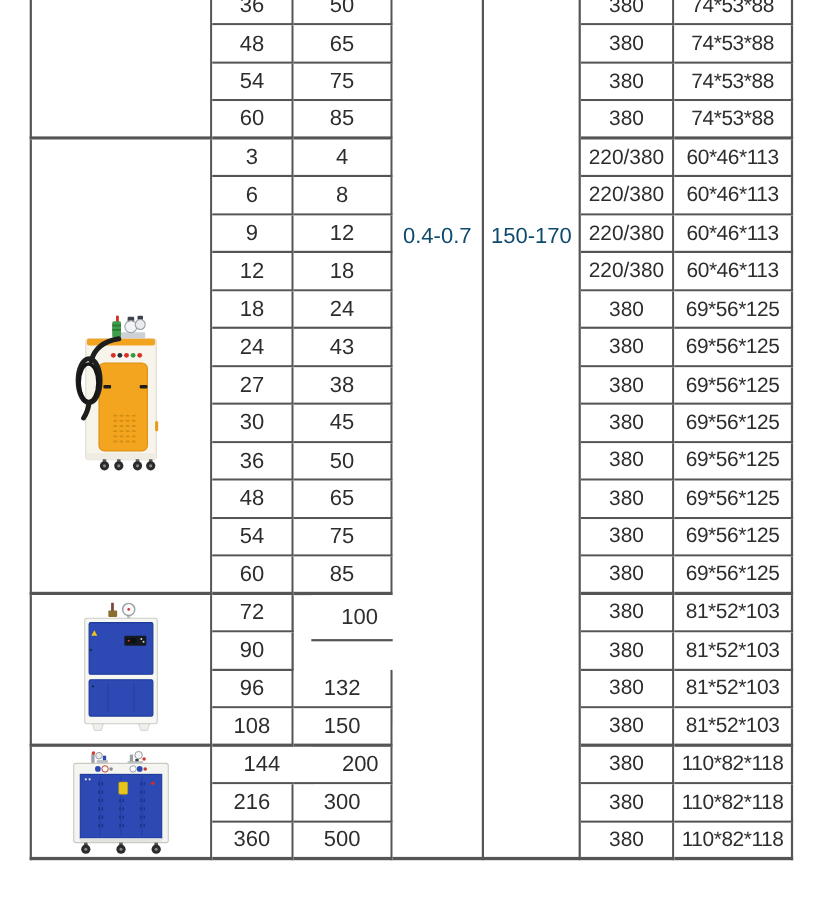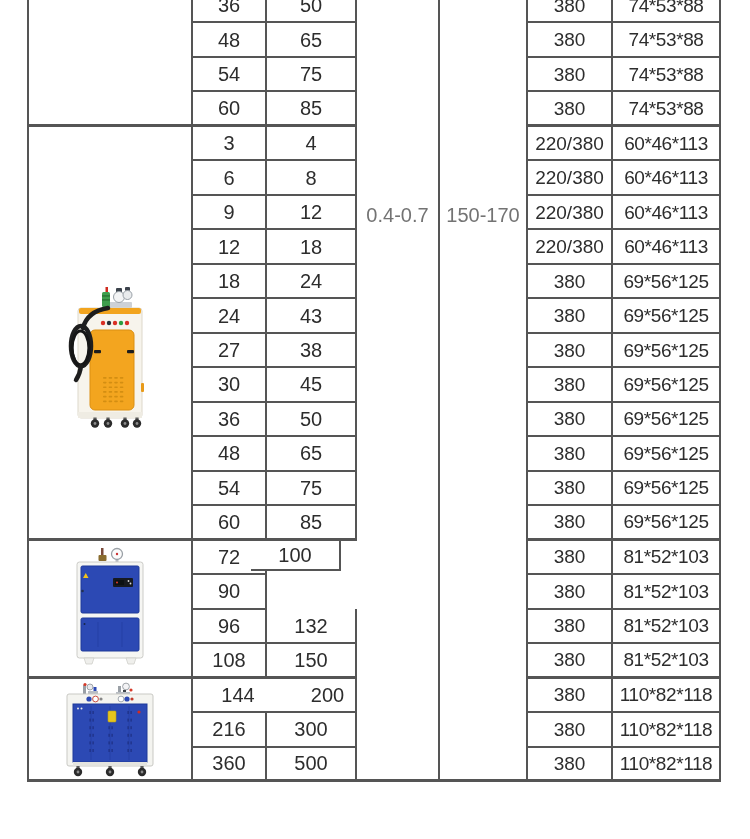--- a/index.html
+++ b/index.html
@@ -13,21 +13,21 @@
     border-right:2px solid #555555;border-bottom:2px solid #555555;
     font-size:20px;color:#2d2d2d;line-height:1;white-space:nowrap;
   }
   .cell.first{border-left:2px solid #555555;}
   .cell.thick{border-bottom-width:3px;}
   .cell.dims{font-size:19px;letter-spacing:-0.4px;}
   .cell.volt{font-size:19px;}
   .cell.mergecol{justify-content:center;}
   .merged-label{
     position:absolute;left:0;right:0;text-align:center;
-    transform:translateY(-50%);font-size:20px;color:#737373;
+    transform:translateY(-50%);font-size:20px;color:#0c4a6e;
   }
   .figure{position:absolute;}
 </style>
 </head>
 <body>
 
 <div class="screen">
   <div id="table-root">
       <div class="cell first thick" style="left: 27px; width: 166px; top: -11px; height: 137.913px;"></div>
       <div class="cell " style="left: 193px; width: 74px; top: -11px; height: 34.4783px;">36</div>
@@ -90,21 +90,21 @@
       <div class="cell " style="left: 193px; width: 74px; top: 471.696px; height: 34.4783px;">54</div>
       <div class="cell " style="left: 267px; width: 90px; top: 471.696px; height: 34.4783px;">75</div>
       <div class="cell volt" style="left: 528px; width: 85px; top: 471.696px; height: 34.4783px;">380</div>
       <div class="cell dims" style="left: 613px; width: 108px; top: 471.696px; height: 34.4783px;">69*56*125</div>
       <div class="cell  thick" style="left: 193px; width: 74px; top: 506.174px; height: 34.4783px;">60</div>
       <div class="cell  thick" style="left: 267px; width: 90px; top: 506.174px; height: 34.4783px;">85</div>
       <div class="cell volt thick" style="left: 528px; width: 85px; top: 506.174px; height: 34.4783px;">380</div>
       <div class="cell dims thick" style="left: 613px; width: 108px; top: 506.174px; height: 34.4783px;">69*56*125</div>
       <div class="cell first thick" style="left: 27px; width: 166px; top: 540.652px; height: 137.913px;"></div>
       <div class="cell " style="left: 193px; width: 74px; top: 540.652px; height: 34.4783px;">72</div>
-      <div class="cell " style="left: 251px; width: 90px; top: 540.652px; height: 30px;">100</div>
+      <div class="cell " style="left: 283px; width: 90px; top: 540.652px; height: 42px;">100</div>
       <div class="cell volt" style="left: 528px; width: 85px; top: 540.652px; height: 34.4783px;">380</div>
       <div class="cell dims" style="left: 613px; width: 108px; top: 540.652px; height: 34.4783px;">81*52*103</div>
       <div class="cell " style="left: 193px; width: 74px; top: 575.13px; height: 34.4783px;">90</div>
       <div class="cell " style="left: 267px; width: 90px; top: 609px; height: 50px;">120</div>
       <div class="cell volt" style="left: 528px; width: 85px; top: 575.13px; height: 34.4783px;">380</div>
       <div class="cell dims" style="left: 613px; width: 108px; top: 575.13px; height: 34.4783px;">81*52*103</div>
       <div class="cell " style="left: 193px; width: 74px; top: 609.609px; height: 34.4783px;">96</div>
       <div class="cell " style="left: 267px; width: 90px; top: 609.609px; height: 34.4783px;">132</div>
       <div class="cell volt" style="left: 528px; width: 85px; top: 609.609px; height: 34.4783px;">380</div>
       <div class="cell dims" style="left: 613px; width: 108px; top: 609.609px; height: 34.4783px;">81*52*103</div>

